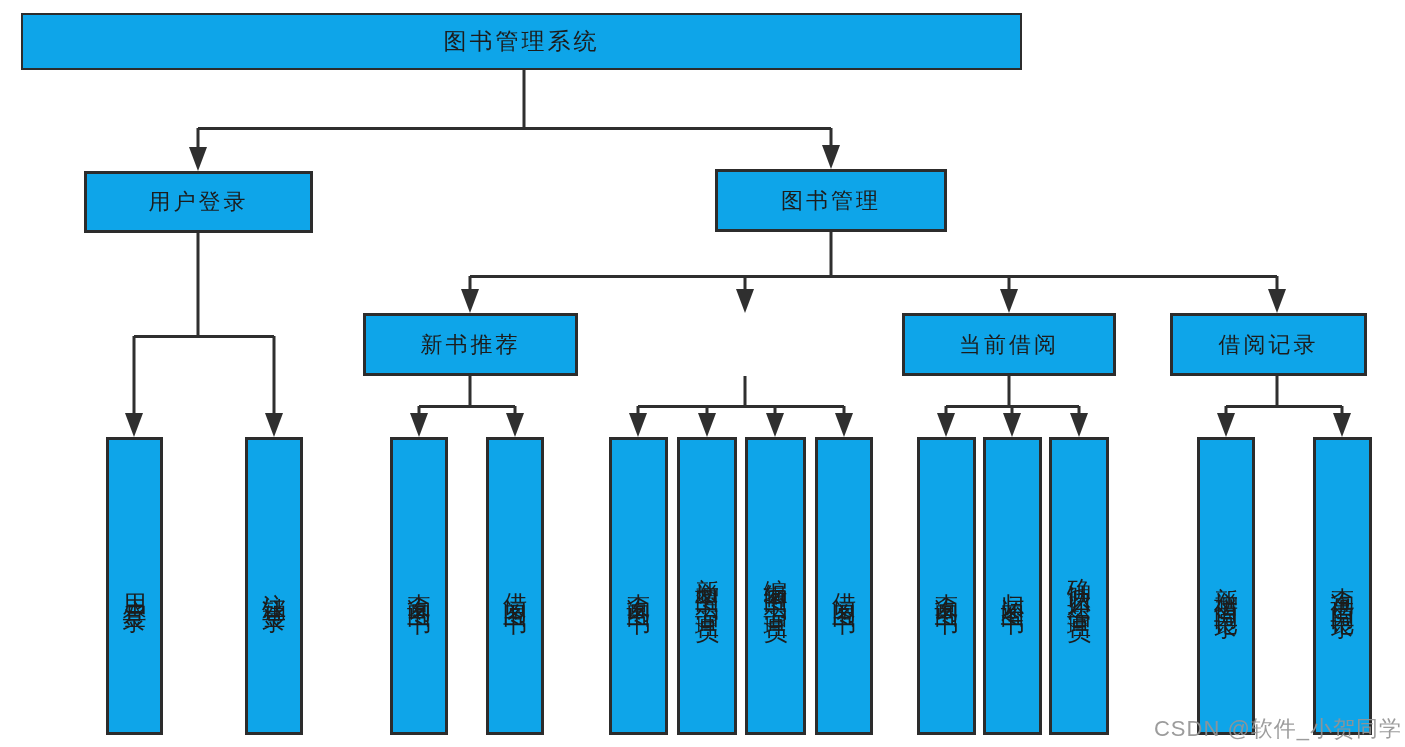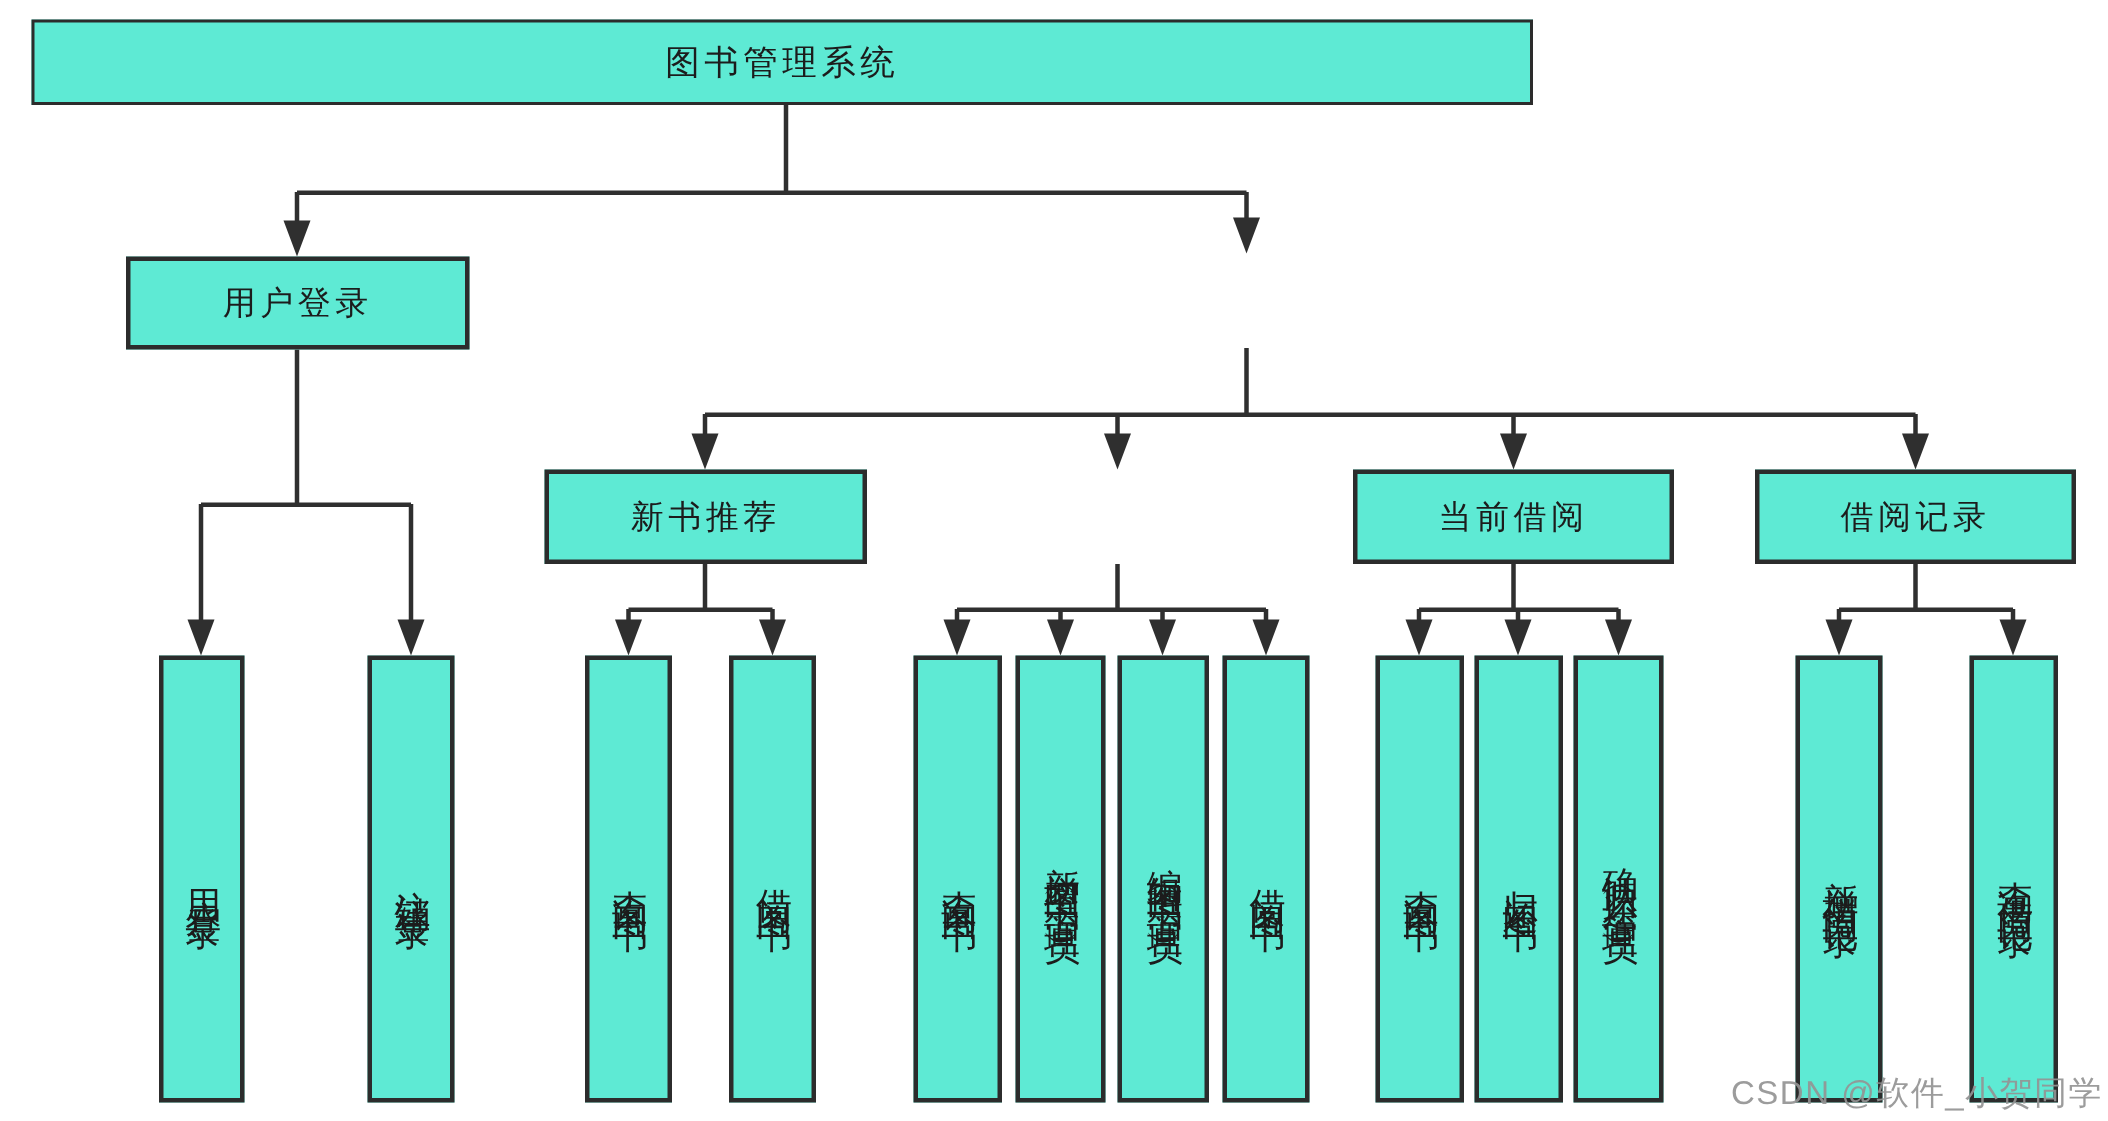--- a/index.html
+++ b/index.html
@@ -9,21 +9,21 @@
     height: 747px;
     background: #ffffff;
     font-family: "Liberation Sans", sans-serif;
     color: #1c1c1c;
     overflow: hidden;
   }
   #wires { position: absolute; left: 0; top: 0; width: 1405px; height: 747px; }
   .box {
     position: absolute;
     box-sizing: border-box;
-    background: #5eead4;
+    background: #0ea5e9;
     border: 3px solid #2c2c2c;
     display: flex;
     align-items: center;
     justify-content: center;
   }
   .hbox { font-size: 22px; letter-spacing: 3px; white-space: nowrap; }
   .root-box { border-width: 2px; font-size: 23px; }
   .vbox {
     writing-mode: vertical-rl;
     text-orientation: mixed;
@@ -109,28 +109,31 @@
     <use href="#ah" x="1342" y="437"></use>
   </svg>
 
   <div class="box hbox root-box" style="left:21px; top:13px; width:1001px; height:57px;">
     <span>图书管理系统</span>
   </div>
 
   <div class="box hbox" style="left:84px; top:171px; width:229px; height:62px;">
     <span>用户登录</span>
   </div>
+  <div class="box hbox" style="left:715px; top:169px; width:232px; height:63px;">
+    <span>图书管理</span>
+  </div>
 
   <div class="box hbox" style="left:363px; top:313px; width:215px; height:63px;">
     <span>新书推荐</span>
   </div>
   <div class="box hbox" style="left:902px; top:313px; width:214px; height:63px;">
     <span>当前借阅</span>
   </div>
-  <div class="box hbox" style="left:1170px; top:313px; width:214px; height:63px;">
+  <div class="box hbox" style="left:1170px; top:313px; width:197px; height:63px;">
     <span>借阅记录</span>
   </div>
 
   <div class="box vbox" style="left:106px; top:437px; width:57px; height:298px;">
     <span>用户登录</span>
   </div>
   <div class="box vbox" style="left:245px; top:437px; width:58px; height:298px;">
     <span>注销登录</span>
   </div>
 

